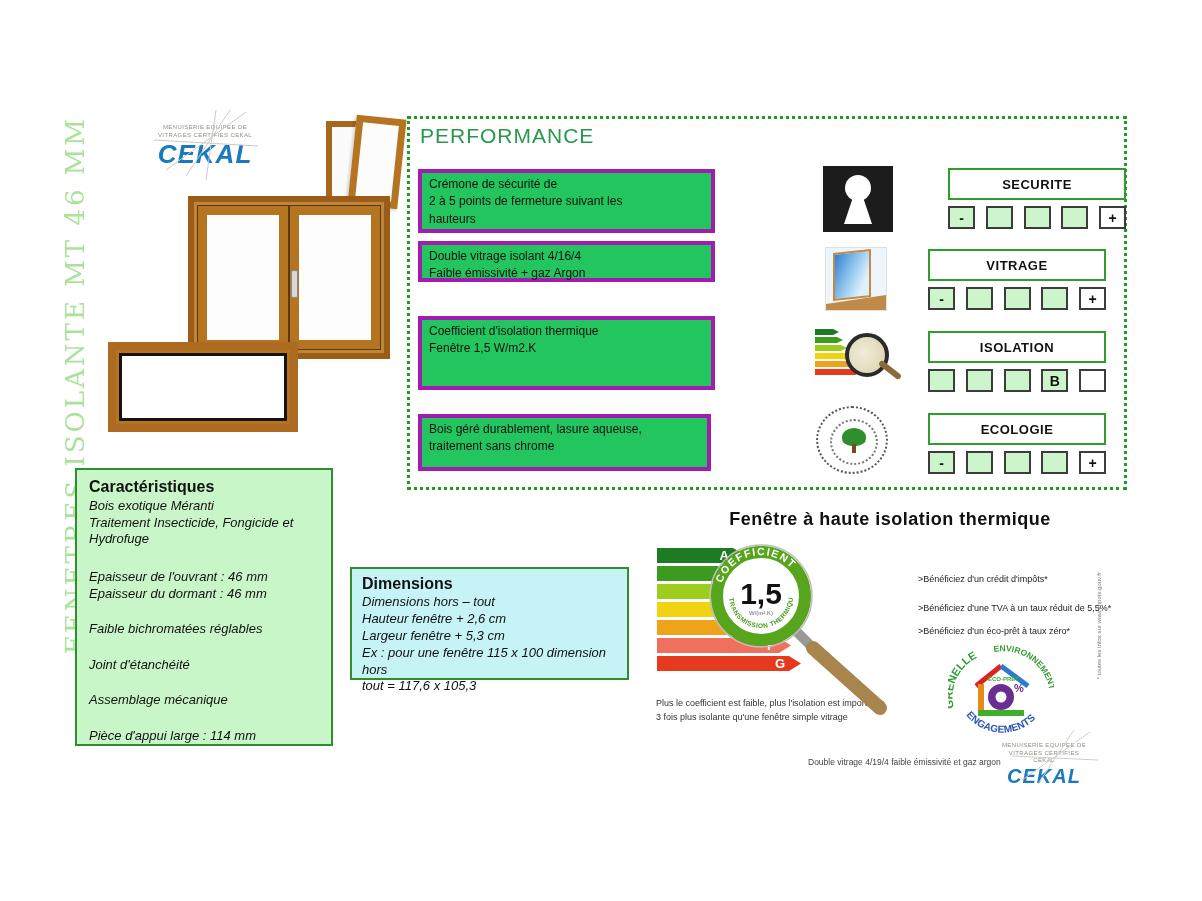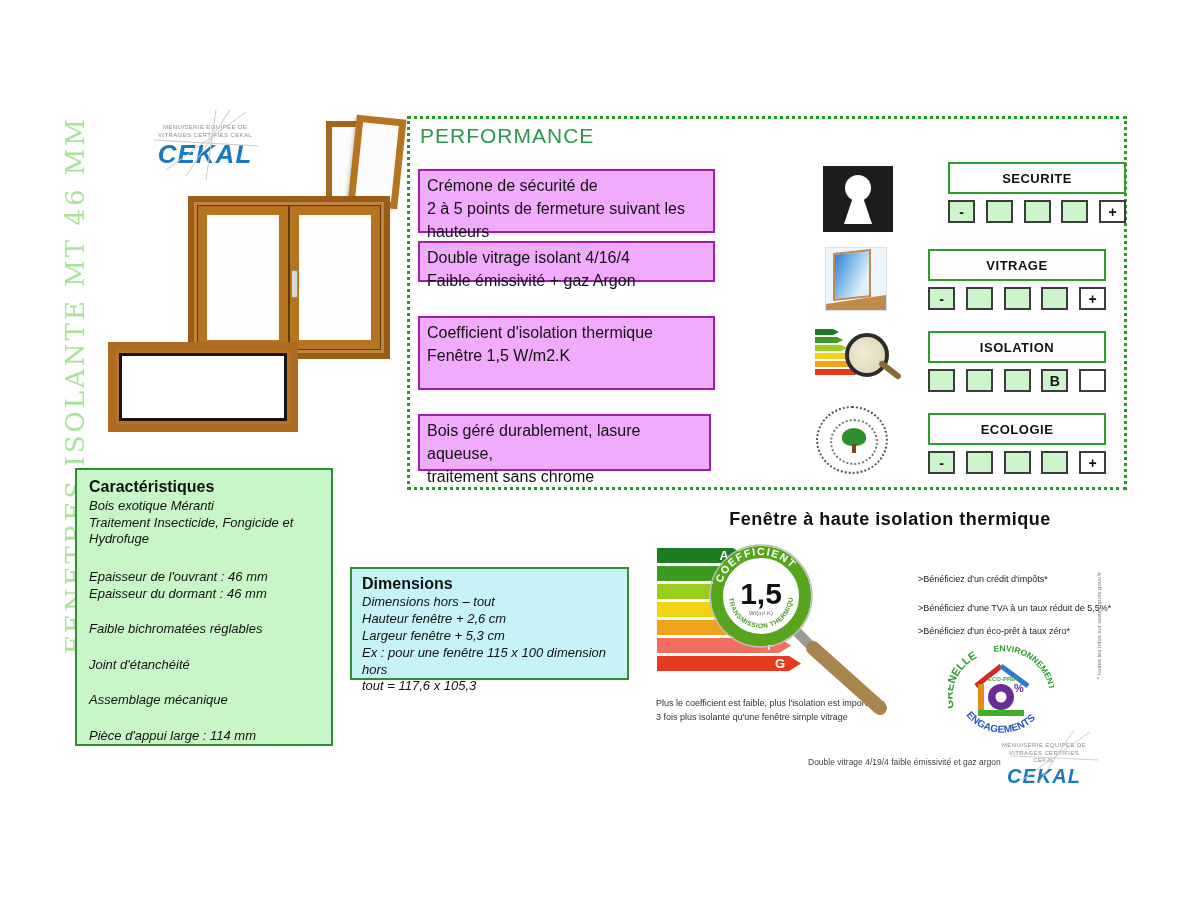--- a/index.html
+++ b/index.html
@@ -29,22 +29,22 @@
   .handle{position:absolute;left:-8px;top:44%;width:5px;height:26px;background:#d8d8d8;border:1px solid #8a8a8a;border-radius:2px;}
   .win-open-frame{left:326px;top:121px;width:46px;height:84px;border:6px solid #a8661c;background:#fbfbfb;z-index:1;}
   .win-open-sash{left:352px;top:117px;width:50px;height:90px;border:7px solid #b5741f;background:#fcfcfc;
      transform:rotate(6deg);z-index:1;box-shadow:-2px 2px 3px rgba(0,0,0,.15);}
   .win-awning{left:108px;top:342px;width:190px;height:90px;border:8px solid #ad6b22;background:#b5741f;z-index:3;padding:3px;}
   .win-awning .glass{width:100%;height:100%;box-sizing:border-box;background:#fff;border:3px solid #141414;}
 
   
   .perf{position:absolute;left:407px;top:116px;width:720px;height:374px;border:3px dotted #1f9d1f;box-sizing:border-box;}
   .perf-title{position:absolute;left:10px;top:5px;font-size:21px;color:#28984f;letter-spacing:1px;}
-  .feature{position:absolute;left:8px;width:297px;border:2px solid #a21caf;box-sizing:border-box;
-    background:#f0abfc;padding:3px 7px;font-size:16px;line-height:1.45;white-space:pre-line;}
+  .feature{position:absolute;left:8px;width:297px;border:4px solid #a21caf;box-sizing:border-box;
+    background:#22c55e;padding:3px 7px;font-size:12px;line-height:1.45;white-space:pre-line;}
   .f1{top:50px;height:64px;} .f2{top:122px;height:41px;} .f3{top:197px;height:74px;} .f4{top:295px;height:57px;width:293px;}
 
   
   .p-icon{position:absolute;box-sizing:border-box;}
   .icon-keyhole{left:413px;top:47px;width:70px;height:66px;background:#1c1c1c;}
   .icon-keyhole .hole{position:absolute;left:50%;top:9px;width:26px;height:26px;margin-left:-13px;background:#fff;border-radius:50%;}
   .icon-keyhole .stem{position:absolute;left:50%;top:28px;width:28px;height:30px;margin-left:-14px;background:#fff;
      clip-path:polygon(36% 0,64% 0,100% 100%,0 100%);}
   .icon-glazing{left:415px;top:128px;width:62px;height:64px;background:#eef6fc;border:1px solid #e0e0e0;overflow:hidden;}
   .icon-glazing .pane{position:absolute;left:7px;top:3px;width:34px;height:44px;
@@ -62,21 +62,21 @@
   .icon-tree .trunk{position:absolute;left:34px;top:36px;width:4px;height:9px;background:#7a4a1f;}
 
   
   .rgroup{position:absolute;left:518px;width:178px;}
   .rhead{height:32px;border:2px solid #2e9e2e;box-sizing:border-box;background:#fff;
      display:flex;align-items:center;justify-content:center;font-size:13px;font-weight:600;letter-spacing:.5px;}
   .rcells{margin-top:6px;display:flex;justify-content:space-between;}
   .cell{width:27px;height:23px;border:2px solid #3c3c3c;box-sizing:border-box;background:#fff;
      display:flex;align-items:center;justify-content:center;font-weight:bold;font-size:14px;}
   .cell.filled{background:#cdf5cb;}
-  .g1{top:43px;padding-left:20px;} .g2{top:130px;} .g3{top:212px;} .g4{top:294px;}
+  .g1{top:49px;padding-left:20px;} .g2{top:130px;} .g3{top:212px;} .g4{top:294px;}
 
   
   .charbox{position:absolute;left:75px;top:468px;width:258px;height:278px;box-sizing:border-box;
      background:#c9f6c9;border:2px solid #2f8f2f;padding:8px 12px;}
   .charbox h3{margin:0 0 2px 0;font-size:16px;}
   .charbox p{margin:0 0 19px 0;font-size:13px;font-style:italic;line-height:1.28;white-space:pre-line;}
   .charbox p:first-of-type{margin-bottom:21px;font-style:italic;}
 
   
   .dimbox{position:absolute;left:350px;top:567px;width:279px;height:113px;box-sizing:border-box;

